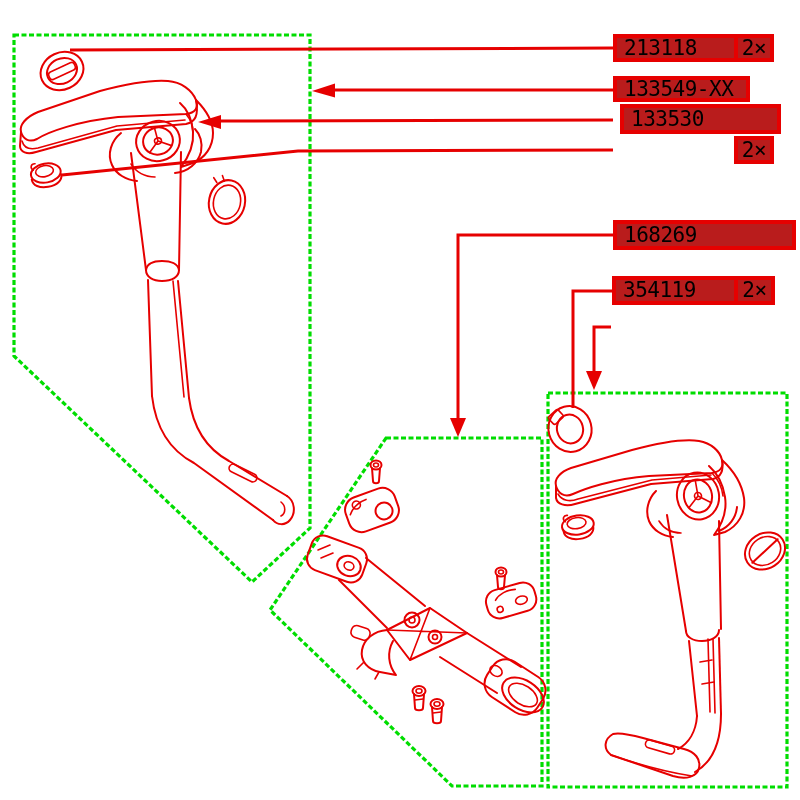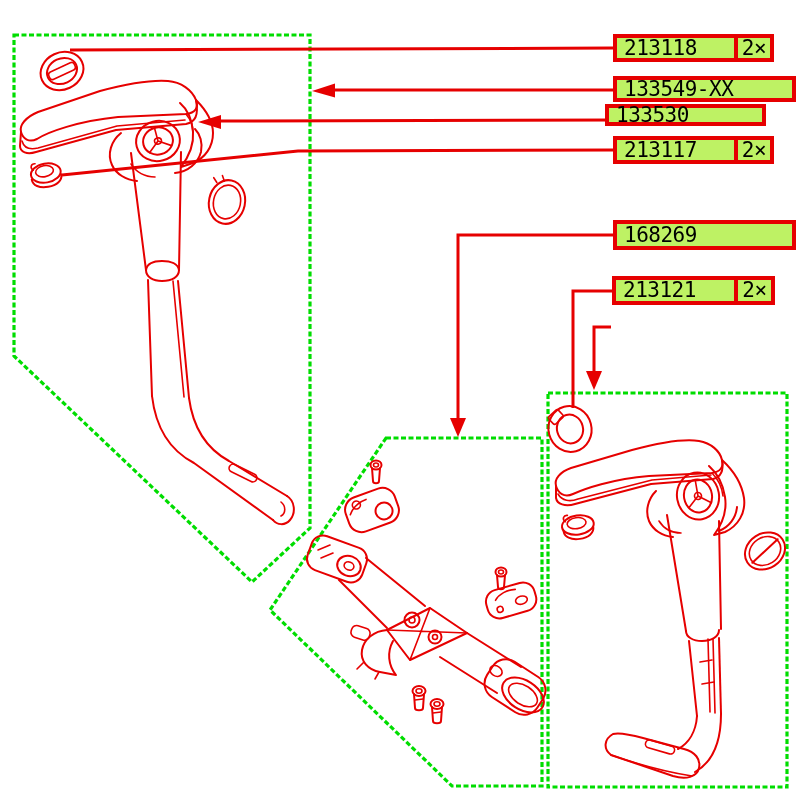--- a/index.html
+++ b/index.html
@@ -1,19 +1,19 @@
 <!DOCTYPE html>
 <html><head>
 <meta charset="utf-8">
 <style>
   html,body{margin:0;padding:0;background:#ffffff;}
   .canvas{position:relative;width:800px;height:800px;background:#ffffff;overflow:hidden;
           font-family:"DejaVu Sans Mono","Liberation Mono",monospace;}
   .art{position:absolute;left:0;top:0;}
-  .lbl{position:absolute;box-sizing:border-box;background:#bef264;border:4px solid #e60000;
+  .lbl{position:absolute;box-sizing:border-box;background:#b91c1c;border:4px solid #e60000;
        display:flex;align-items:center;padding-left:7px;color:#000;font-size:21px;line-height:1;
        letter-spacing:-0.5px;white-space:nowrap;}
   .qty{padding-left:0;justify-content:center;}
   svg .red{stroke:#e60000;stroke-width:2;fill:none;stroke-linecap:round;stroke-linejoin:round;}
   svg .redthin{stroke:#e60000;stroke-width:1.6;fill:none;stroke-linecap:round;stroke-linejoin:round;}
   svg .leader{stroke:#e60000;stroke-width:3;fill:none;stroke-linecap:butt;stroke-linejoin:miter;}
   svg .ah{fill:#e60000;stroke:none;}
   svg .green{stroke:#00dd00;stroke-width:3.2;fill:none;stroke-dasharray:5 2.5;stroke-linejoin:miter;}
 </style>
 </head>
@@ -251,40 +251,37 @@
   </g>
 </svg>
 
 <div class="lbl" style="left:613px;top:34px;width:125px;height:28px">
   <span>213118</span>
 </div>
 <div class="lbl qty" style="left:734px;top:34px;width:40px;height:28px">
   <span>2×</span>
 </div>
 
-<div class="lbl" style="left:613px;top:76px;width:183px;height:26px">
+<div class="lbl" style="left:613px;top:76px;width:137px;height:26px">
   <span>133549-XX</span>
 </div>
 
-<div class="lbl" style="left:605px;top:104px;width:161px;height:22px">
+<div class="lbl" style="left:620px;top:104px;width:161px;height:30px">
   <span>133530</span>
 </div>
 
-<div class="lbl" style="left:613px;top:136px;width:125px;height:28px">
-  <span>213117</span>
-</div>
 <div class="lbl qty" style="left:734px;top:136px;width:40px;height:28px">
   <span>2×</span>
 </div>
 
 <div class="lbl" style="left:613px;top:220px;width:183px;height:30px">
   <span>168269</span>
 </div>
 
 <div class="lbl" style="left:612px;top:276px;width:126px;height:29px">
-  <span>213121</span>
+  <span>354119</span>
 </div>
 <div class="lbl qty" style="left:734px;top:276px;width:41px;height:29px">
   <span>2×</span>
 </div>
 
 
 </div>
 
 </body></html>

